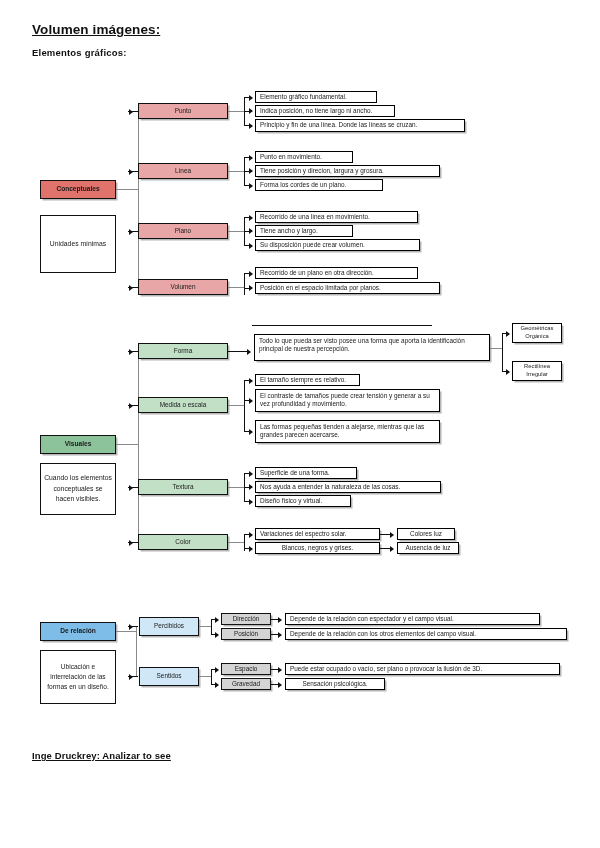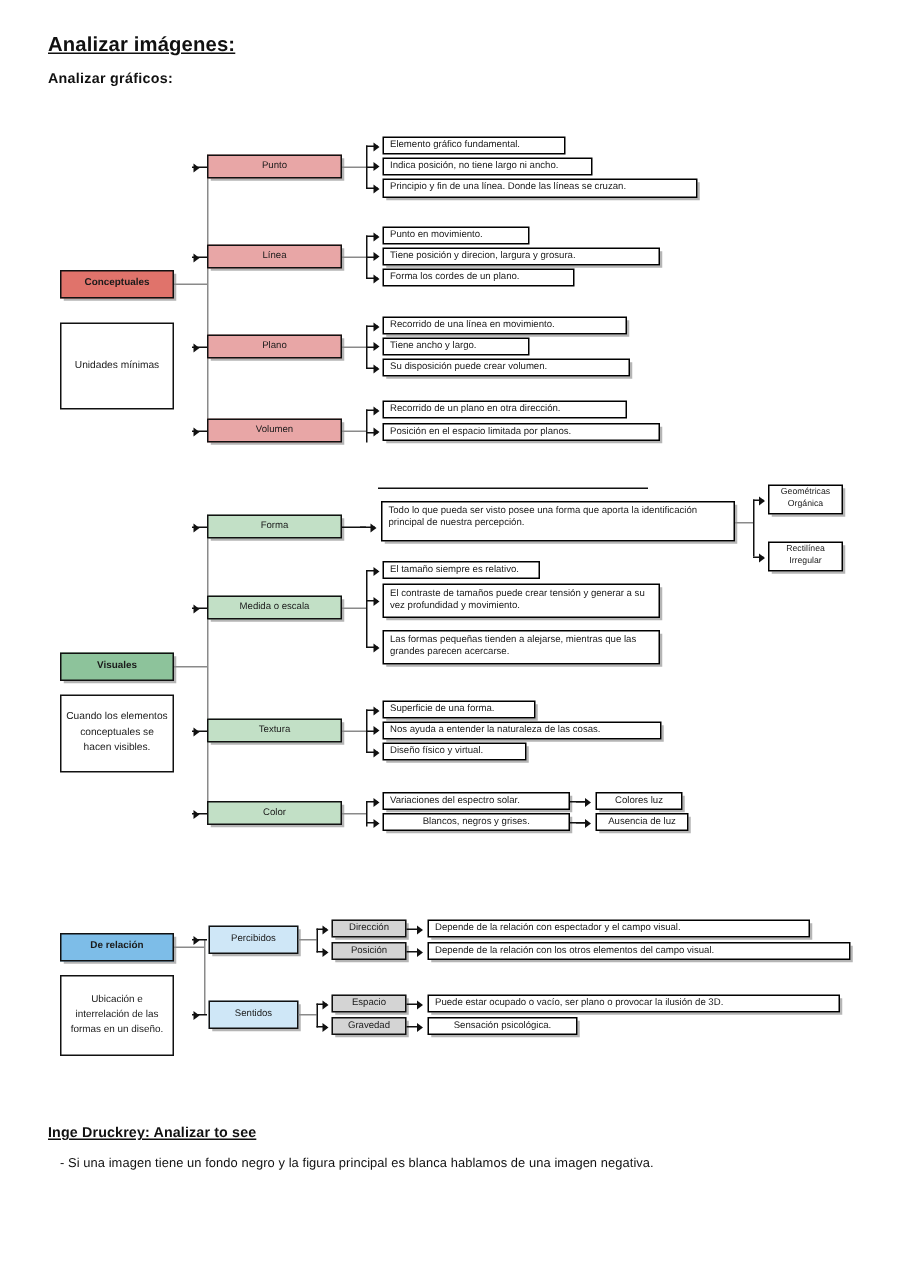--- a/index.html
+++ b/index.html
@@ -67,22 +67,22 @@
   }
   .arw-stem{position:absolute;height:1.4px;background:#111;}
 
   .rule{position:absolute;height:1px;background:#111;}
 </style>
 </head>
 <body>
 
 <div class="page">
 
-  <div class="h-title">Analizar imágenes:</div>
-  <div class="h-sub">Analizar gráficos:</div>
+  <div class="h-title">Volumen imágenes:</div>
+  <div class="h-sub">Elementos gráficos:</div>
 
   <div class="box c-root-red shadow" style="left:40px;top:180px;width:76px;height:19px;">Conceptuales</div>
   <div class="box c-note" style="left:40px;top:215px;width:76px;height:58px;">Unidades mínimas</div>
 
   <div class="ln h" style="left:116px;top:189px;width:22px;"></div>
   <div class="ln v" style="left:138px;top:112px;height:175px;"></div>
 
   <div class="arw-stem" style="left:128px;top:111px;width:10px;"></div>
   <div class="arw" style="left:129px;top:108.5px;"></div>
   <div class="box c-lvl-red shadow" style="left:138px;top:103px;width:90px;height:16px;">Punto</div>
@@ -274,15 +274,14 @@
   <div class="box txt c-white shadow" style="left:285px;top:663px;width:275px;height:12px;">Puede estar ocupado o vacío, ser plano o provocar la ilusión de 3D.</div>
 
   <div class="arw-stem" style="left:211px;top:684px;width:7px;"></div>
   <div class="arw" style="left:215px;top:681.5px;"></div>
   <div class="box c-lvl-gray shadow" style="left:221px;top:678px;width:50px;height:12px;">Gravedad</div>
   <div class="arw-stem" style="left:271px;top:684px;width:9px;"></div>
   <div class="arw" style="left:278px;top:681.5px;"></div>
   <div class="box c-white shadow" style="left:285px;top:678px;width:100px;height:12px;">Sensación psicológica.</div>
 
   <div class="h-title2">Inge Druckrey: Analizar to see</div>
-  <div class="p-bullet">- Si una imagen tiene un fondo negro y la figura principal es blanca hablamos de una imagen negativa.</div>
 
 </div>
 
 </body></html>

